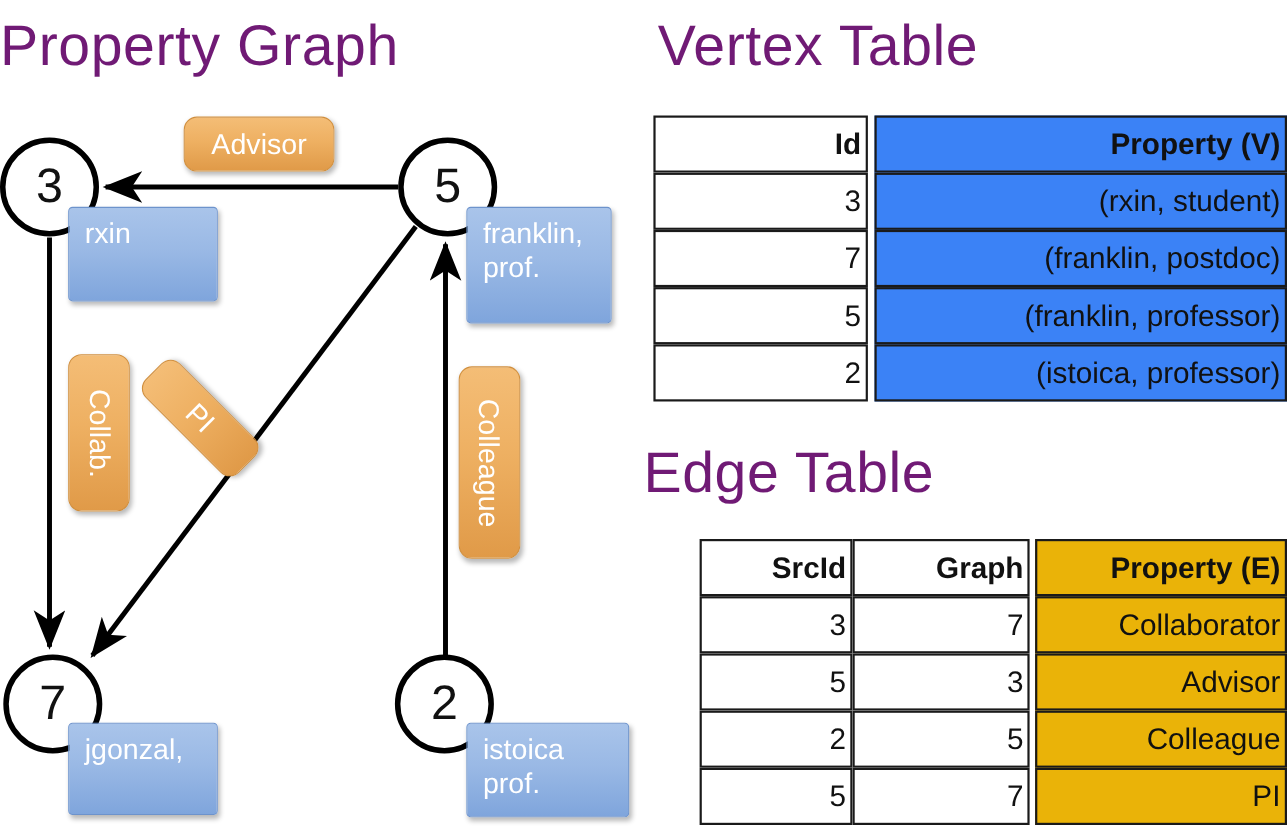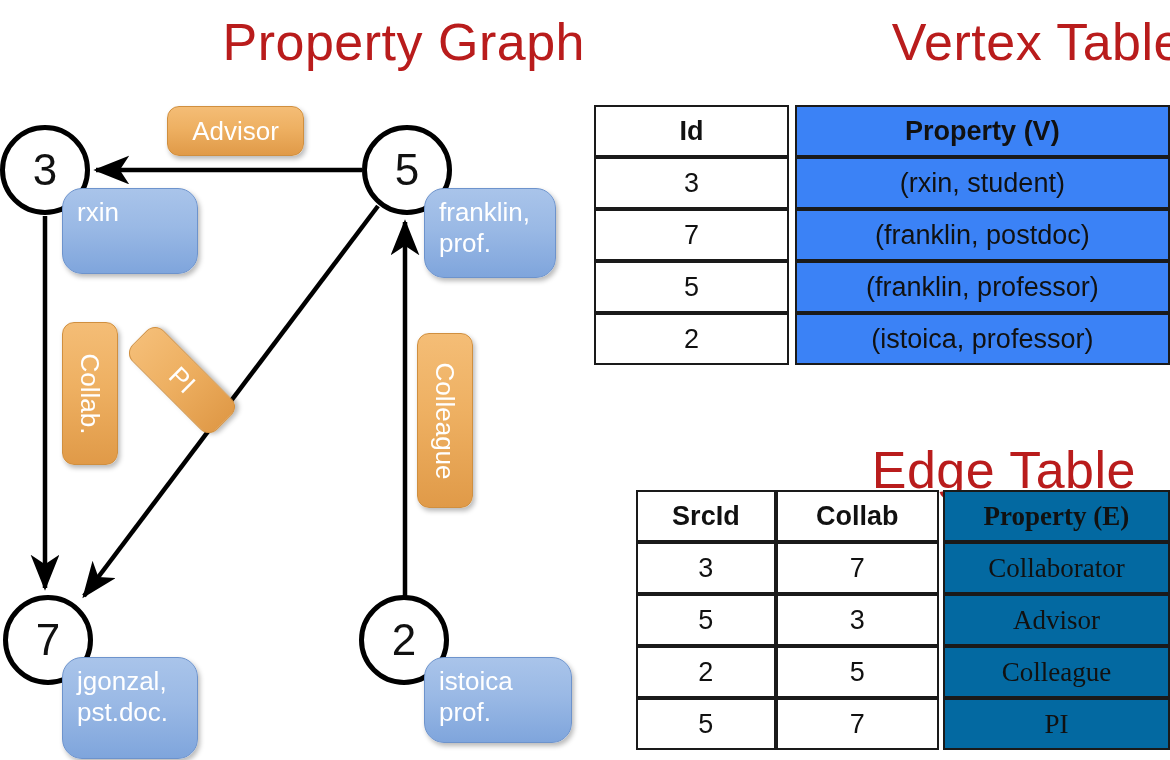--- a/index.html
+++ b/index.html
@@ -6,44 +6,44 @@
   body{width:1170px;height:760px;position:relative;overflow:hidden;
        font-family:"Liberation Sans","DejaVu Sans",sans-serif;color:#000;}
 
   
   .title{
     position:absolute;
     font-family:"Liberation Sans","DejaVu Sans",sans-serif;
     font-weight:300;
     font-size:52px;
     letter-spacing:0.5px;
-    color:#b91c1c;
+    color:#701a75;
     white-space:nowrap;
-    text-align:right;
+    text-align:left;
   }
   #title-property-graph{ left:0;   top:12px; width:585px; }
   #title-vertex-table { left:598px;top:12px; width:585px; }
-  #title-edge-table   { left:551px;top:400px;width:585px;margin-top:40px; }
+  #title-edge-table   { left:585px;top:400px;width:585px; }
 
   
   #graph-panel{position:absolute;left:0;top:0;width:585px;height:760px;}
   #graph-svg{position:absolute;left:0;top:0;width:585px;height:760px;}
 
   .node-circle{
     position:absolute;width:90px;height:90px;border-radius:50%;
     border:5px solid #000;background:#fff;box-sizing:border-box;
     display:flex;align-items:center;justify-content:center;
     font-family:"Liberation Sans","DejaVu Sans",sans-serif;
     font-weight:300;font-size:44px;line-height:1;color:#111;
     z-index:4;
   }
 
   
   .prop-box{
-    position:absolute;border-radius:20px;box-sizing:border-box;
+    position:absolute;border-radius:4px;box-sizing:border-box;
     background:linear-gradient(180deg,#a9c4ea 0%,#9ab9e5 45%,#7fa5dc 100%);
     border:1px solid #6d93cc;
     box-shadow:2px 3px 5px rgba(0,0,0,.28);
     color:#ffffff;
     font-family:"Liberation Sans","DejaVu Sans",sans-serif;
     font-weight:300;font-size:26px;line-height:1.18;
     padding:8px 0 0 14px;
     z-index:5;
   }
 
@@ -62,27 +62,27 @@
   .edge-label.vert  > span{ transform:rotate(90deg); white-space:nowrap; display:block;}
   .edge-label.diag  { transform:rotate(-45deg); }
   .edge-label.diag  > span{ transform:rotate(90deg); white-space:nowrap; display:block;}
 
   
   .tbl{position:absolute;border-collapse:separate;border-spacing:0;}
   .tbl td{
     border:2px solid #1a1a1a;
     font-family:"Liberation Sans","DejaVu Sans",sans-serif;
     font-weight:300;font-size:27px;color:#111;
-    text-align:center;vertical-align:middle;height:48px;
+    text-align:right;vertical-align:middle;height:48px;
     background:#ffffff;
     padding:0 4px;
   }
   .tbl td.hdr{font-weight:bold;font-size:27px;}
   .tbl td.blue{background:#3b82f6;}
-  .tbl td.orange{background:#0369a1;font-family:Liberation Serif, serif;}
+  .tbl td.orange{background:#eab308;}
   .gapcol{border:none !important;background:transparent !important;width:6px;padding:0 !important;}
 
   #vertex-table{left:594px;top:105px;}
   #edge-table{left:592px;top:490px;padding-left:44px;}
 </style>
 </head>
 <body>
 
 <div class="title" id="title-property-graph">Property Graph</div>
 <div class="title" id="title-vertex-table">Vertex Table</div>
@@ -108,28 +108,27 @@
 
   <div class="node-circle" style="left:0px;top:125px;">3</div>
   <div class="node-circle" style="left:362px;top:125px;">5</div>
   <div class="node-circle" style="left:3px;top:595px;">7</div>
   <div class="node-circle" style="left:359px;top:595px;">2</div>
 
   <div class="prop-box" style="left:62px;top:188px;width:136px;height:86px;">
     <div>rxin</div>
   </div>
 
-  <div class="prop-box" style="left:424px;top:188px;width:132px;height:90px;">
+  <div class="prop-box" style="left:424px;top:188px;width:132px;height:106px;">
     <div>franklin,</div>
     <div>prof.</div>
   </div>
 
-  <div class="prop-box" style="left:62px;top:657px;width:136px;height:102px;">
+  <div class="prop-box" style="left:62px;top:657px;width:136px;height:84px;">
     <div>jgonzal,</div>
-    <div>pst.doc.</div>
   </div>
 
   <div class="prop-box" style="left:424px;top:657px;width:148px;height:86px;">
     <div>istoica</div>
     <div>prof.</div>
   </div>
 
   <div class="edge-label" style="left:167px;top:106px;width:137px;height:50px;">
     <span>Advisor</span>
   </div>
@@ -174,21 +173,21 @@
     <td class="gapcol"></td>
     <td class="blue">(istoica, professor)</td>
   </tr>
 </tbody>
   </table>
 
 <table class="tbl" id="edge-table">
   <tbody>
       <tr>
     <td class="hdr" style="width:150px;">SrcId</td>
-    <td class="hdr" style="width:176px;">Collab</td>
+    <td class="hdr" style="width:176px;">Graph</td>
     <td class="gapcol"></td>
     <td class="hdr orange" style="width:244px;">Property (E)</td>
   </tr>
   <tr>
     <td>3</td>
     <td>7</td>
     <td class="gapcol"></td>
     <td class="orange">Collaborator</td>
   </tr>
   <tr>

